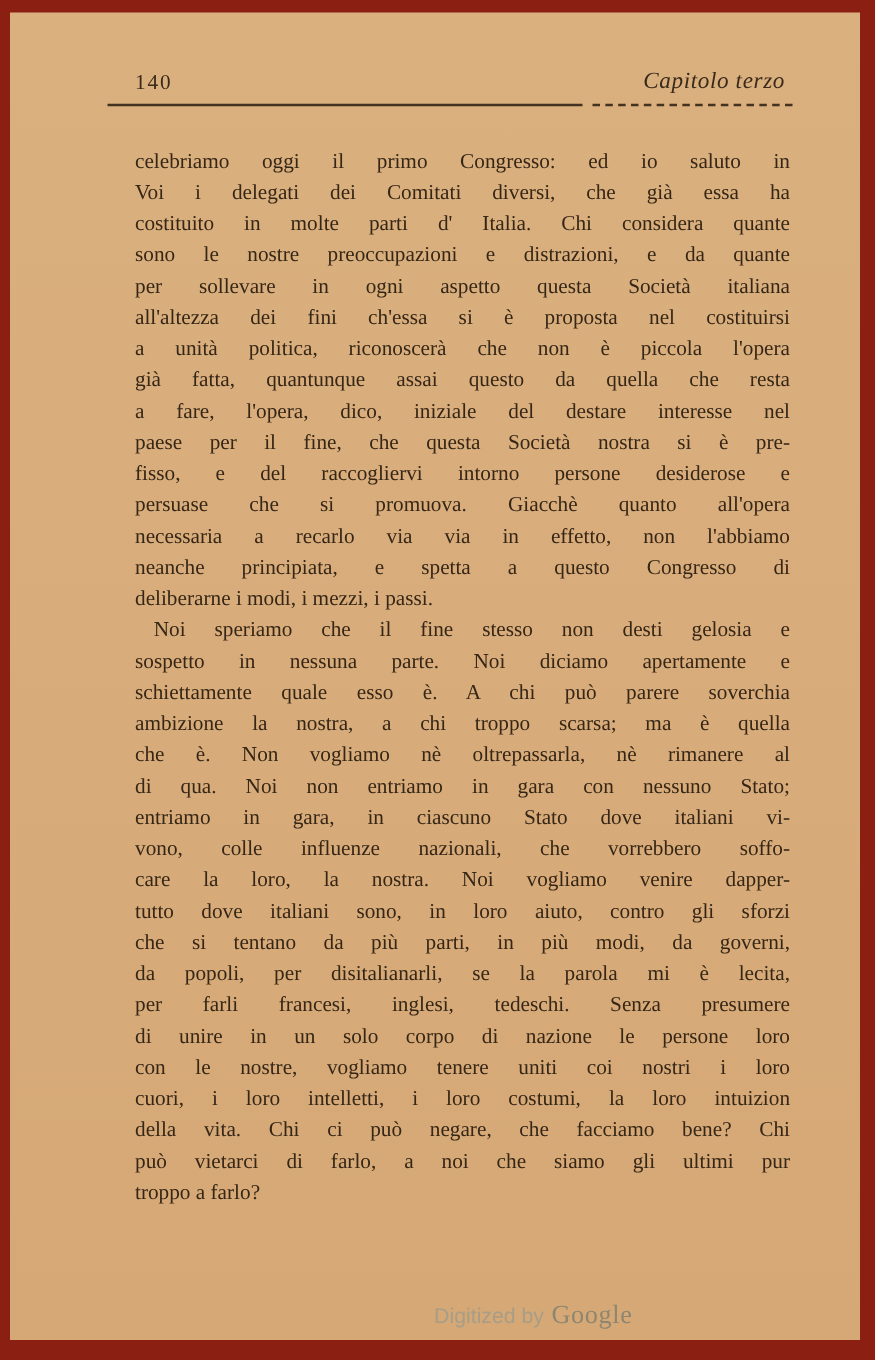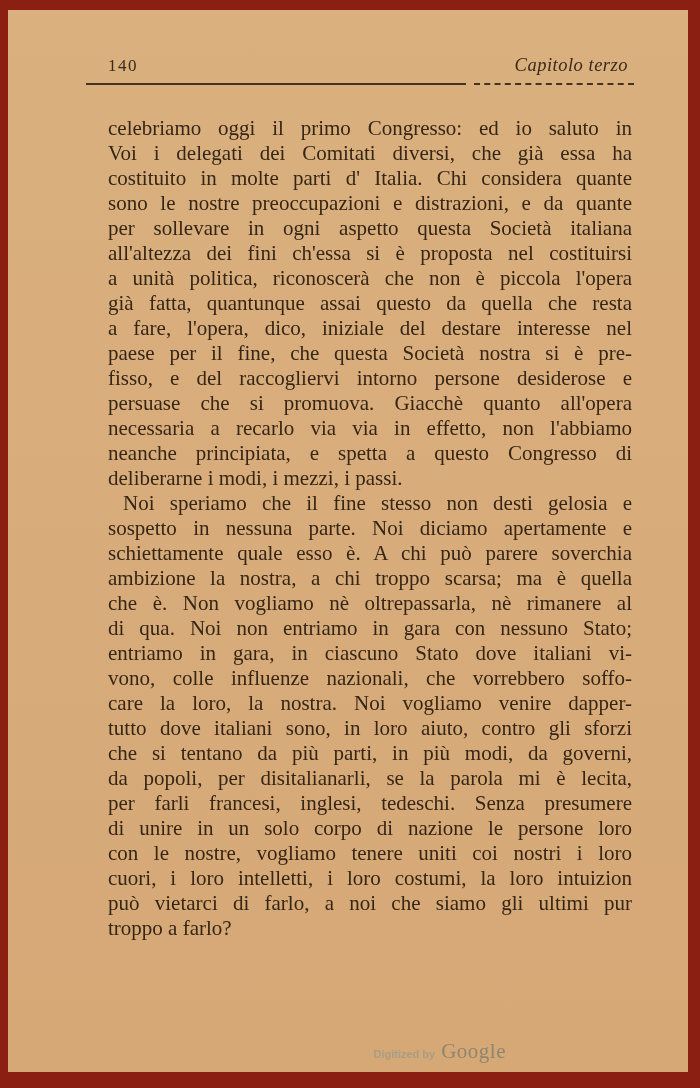--- a/index.html
+++ b/index.html
@@ -50,21 +50,21 @@
   }
   .rule .dashed {
     flex: 1;
     margin-left: 8px;
     border-top: 2px dashed #463221;
   }
   
   .body-text {
     margin: 31px 0 0 100px;
     width: 524px;
-    font-size: 21px;
+    font-size: 17px;
     line-height: 25px;
     color: #362616;
   }
   .line {
     text-align: justify;
     text-align-last: justify;
     white-space: normal;
   }
   .line.last { text-align-last: left; }
   .line.indent { text-indent: 15px; }
@@ -72,24 +72,23 @@
   .footer {
     position: absolute;
     right: 182px;
     bottom: 8px;
     white-space: nowrap;
     display: flex;
     align-items: baseline;
   }
   .dig {
     font-family: "Liberation Sans", sans-serif;
-    font-size: 11px;
+    font-size: 17px;
     color: #a89d86;
     margin-right: 6px;
-    font-weight: bold;
   }
   .google {
     font-family: "Liberation Serif", serif;
     font-size: 21px;
     color: #8f8670;
     letter-spacing: 0.5px;
   }
 </style>
 </head>
 <body>
@@ -134,20 +133,21 @@
         <div class="line">entriamo in gara, in ciascuno Stato dove italiani vi-</div>
         <div class="line">vono, colle influenze nazionali, che vorrebbero soffo-</div>
         <div class="line">care la loro, la nostra. Noi vogliamo venire dapper-</div>
         <div class="line">tutto dove italiani sono, in loro aiuto, contro gli sforzi</div>
         <div class="line">che si tentano da più parti, in più modi, da governi,</div>
         <div class="line">da popoli, per disitalianarli, se la parola mi è lecita,</div>
         <div class="line">per farli francesi, inglesi, tedeschi. Senza presumere</div>
         <div class="line">di unire in un solo corpo di nazione le persone loro</div>
         <div class="line">con le nostre, vogliamo tenere uniti coi nostri i loro</div>
         <div class="line">cuori, i loro intelletti, i loro costumi, la loro intuizion</div>
+        <div class="line">della vita. Chi ci può negare, che facciamo bene? Chi</div>
         <div class="line">può vietarci di farlo, a noi che siamo gli ultimi pur</div>
         <div class="line last">troppo a farlo?</div>
       </div>
     </div>
 
   <div class="footer">
     <span class="dig">Digitized by</span>
     <span class="google">Google</span>
   </div>
 

